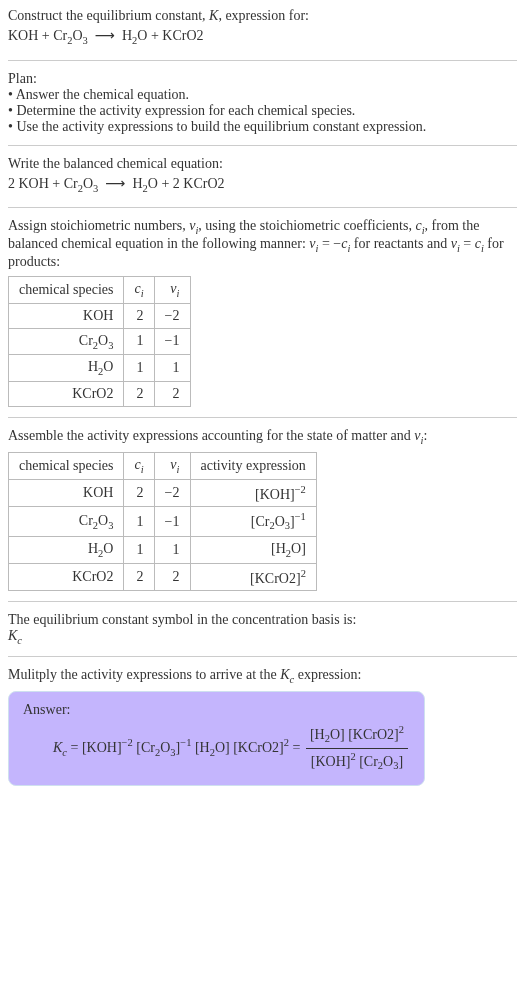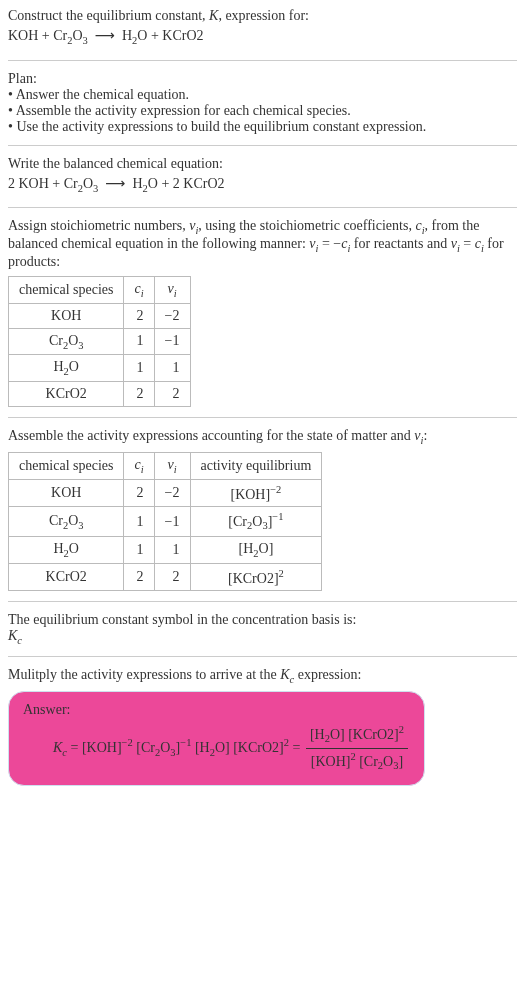--- a/index.html
+++ b/index.html
@@ -22,29 +22,29 @@
   .sub { font-size: 0.75em; vertical-align: sub; }
   .sup { font-size: 0.75em; vertical-align: super; }
   .arrow { font-family: sans-serif; }
   table.data {
     border-collapse: collapse;
     margin: 6px 0;
   }
   table.data td, table.data th {
     border: 1px solid #bbb;
     padding: 4px 10px;
-    text-align: center;
+    text-align: right;
     font-weight: normal;
   }
   table.data .num { text-align: right; }
   .italic { font-style: italic; }
   .answer-box {
-    background: #ec4899;
+    background: #c4b5fd;
     border: 1px solid #cfe0ef;
-    border-radius: 16px;
+    border-radius: 8px;
     padding: 10px 14px;
     margin-top: 6px;
     display: inline-block;
     max-width: 100%;
   }
   .frac {
     display: inline-block;
     vertical-align: middle;
     text-align: center;
     margin: 0 2px;
@@ -66,21 +66,21 @@
 <div class="section">
   <div>Construct the equilibrium constant, <span class="italic">K</span>, expression for:</div>
   <div class="eqline">KOH + Cr<span class="sub">2</span>O<span class="sub">3</span>&nbsp;&nbsp;<span class="arrow">⟶</span>&nbsp;&nbsp;H<span class="sub">2</span>O + KCrO2</div>
 </div>
 
 <hr class="hr">
 
 <div class="section">
   <div>Plan:</div>
   <div>• <span>Answer the chemical equation.</span></div>
-  <div>• <span>Assemble the activity expression for each chemical species.</span></div>
+  <div>• <span>Determine the activity expression for each chemical species.</span></div>
   <div>• <span>Use the activity expressions to build the equilibrium constant expression.</span></div>
 </div>
 
 <hr class="hr">
 
 <div class="section">
   <div>Write the balanced chemical equation:</div>
   <div class="eqline">2 KOH + Cr<span class="sub">2</span>O<span class="sub">3</span>&nbsp;&nbsp;<span class="arrow">⟶</span>&nbsp;&nbsp;H<span class="sub">2</span>O + 2 KCrO2</div>
 </div>
 
@@ -122,21 +122,21 @@
 <hr class="hr">
 
 <div class="section">
   <div>Assemble the activity expressions accounting for the state of matter and <span class="italic">ν<span class="sub">i</span></span>:</div>
   <table class="data">
     <tbody>
         <tr>
       <th>chemical species</th>
       <th><span class="italic">c<span class="sub">i</span></span></th>
       <th><span class="italic">ν<span class="sub">i</span></span></th>
-      <th>activity equilibrium</th>
+      <th>activity expression</th>
     </tr>
     <tr>
       <td>KOH</td>
       <td class="num">2</td>
       <td class="num">−2</td>
       <td>[KOH]<span class="sup">−2</span></td>
     </tr>
     <tr>
       <td>Cr<span class="sub">2</span>O<span class="sub">3</span></td>
       <td class="num">1</td>

